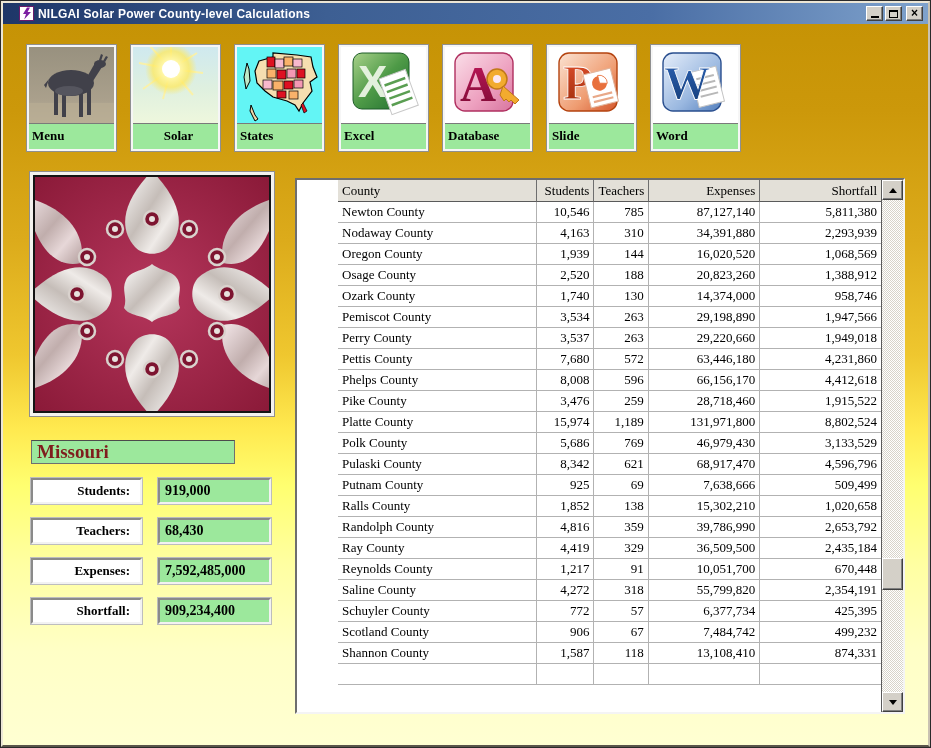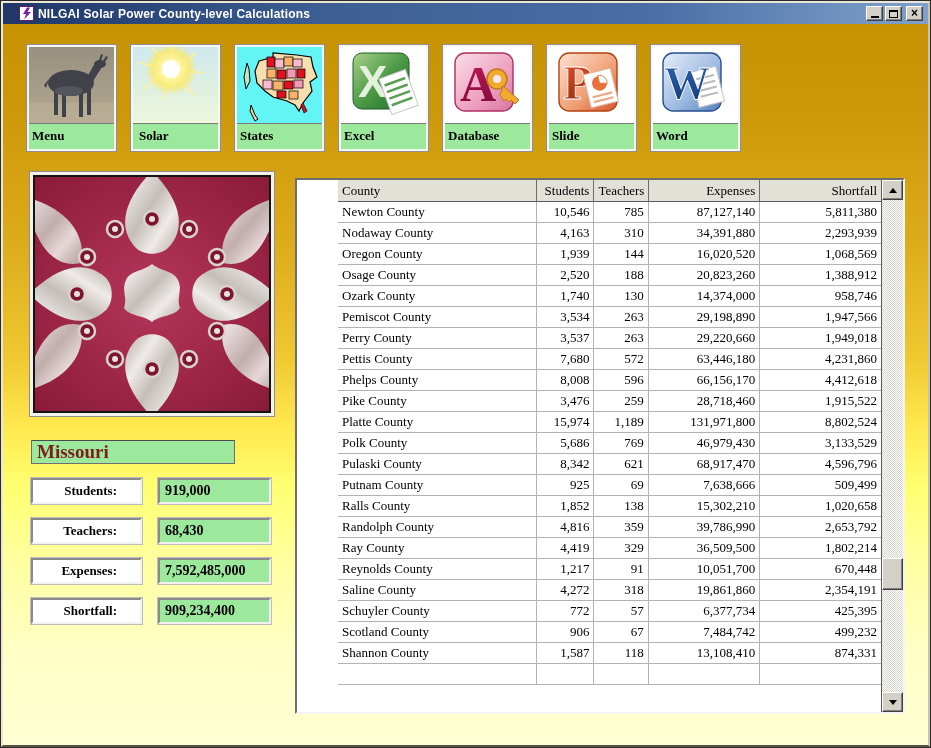--- a/index.html
+++ b/index.html
@@ -51,21 +51,21 @@
     border:2px solid #f6f6f6; outline:1px solid #8f8f8f;
     display:flex; flex-direction:column; cursor:pointer;
   }
   .tool-img { width:85px; height:76px; overflow:hidden; background:#fff; }
   .tool-img svg { display:block; width:100%; height:100%; }
   .tool-label {
     flex:1; background:#9ce89c; border-top:1px solid #7a7a7a;
     font-weight:bold; font-size:13px; color:#000;
     padding:4px 0 0 3px; line-height:16px;
   }
-  .tool-label.center { padding-left:6px; }
+  .tool-label.center { text-align:center; padding-left:6px; }
 
   
   .fractal-frame {
     position:absolute; left:27px; top:148px;
     border:3px solid #f4f2ee; outline:1px solid #8f8f8f;
     background:#141414; padding:2px;
   }
   .fractal-frame svg { display:block; width:234px; height:234px; }
 
   .state-bar {
@@ -74,21 +74,21 @@
     border-top-color:#4c4c4c;
     font-weight:bold; font-size:19px; color:#7f1d1d;
     line-height:21px; padding-left:5px;
   }
 
   .field-label {
     position:absolute; left:28px; width:111px; height:26px;
     background:#ffffff; border:2px solid;
     border-color:#8a8a8a #f2f2f2 #f2f2f2 #8a8a8a; outline:1px solid #bdbdbd;
     font-weight:bold; font-size:13px; color:#000;
-    text-align:right; padding-right:23px; line-height:21px;
+    text-align:right; padding-right:10px; line-height:21px;
   }
   .field-value {
     position:absolute; left:155px; width:113px; height:26px;
     background:#9ce89c; border:2px solid;
     border-color:#8a8a8a #f2f2f2 #f2f2f2 #8a8a8a; outline:1px solid #bdbdbd;
     font-weight:bold; font-size:14px; color:#000;
     padding-left:5px; line-height:21px;
   }
   .row-0 { top:454px; } .row-1 { top:494px; } .row-2 { top:534px; } .row-3 { top:574px; }
 
@@ -567,34 +567,34 @@
               <div class="cell c1">4,816</div>
               <div class="cell c2">359</div>
               <div class="cell c3">39,786,990</div>
               <div class="cell c4">2,653,792</div>
             </div>
             <div class="trow">
               <div class="cell c0">Ray County</div>
               <div class="cell c1">4,419</div>
               <div class="cell c2">329</div>
               <div class="cell c3">36,509,500</div>
-              <div class="cell c4">1,802,214</div>
+              <div class="cell c4">2,435,184</div>
             </div>
             <div class="trow">
               <div class="cell c0">Reynolds County</div>
               <div class="cell c1">1,217</div>
               <div class="cell c2">91</div>
               <div class="cell c3">10,051,700</div>
               <div class="cell c4">670,448</div>
             </div>
             <div class="trow">
               <div class="cell c0">Saline County</div>
               <div class="cell c1">4,272</div>
               <div class="cell c2">318</div>
-              <div class="cell c3">19,861,860</div>
+              <div class="cell c3">55,799,820</div>
               <div class="cell c4">2,354,191</div>
             </div>
             <div class="trow">
               <div class="cell c0">Schuyler County</div>
               <div class="cell c1">772</div>
               <div class="cell c2">57</div>
               <div class="cell c3">6,377,734</div>
               <div class="cell c4">425,395</div>
             </div>
             <div class="trow">

